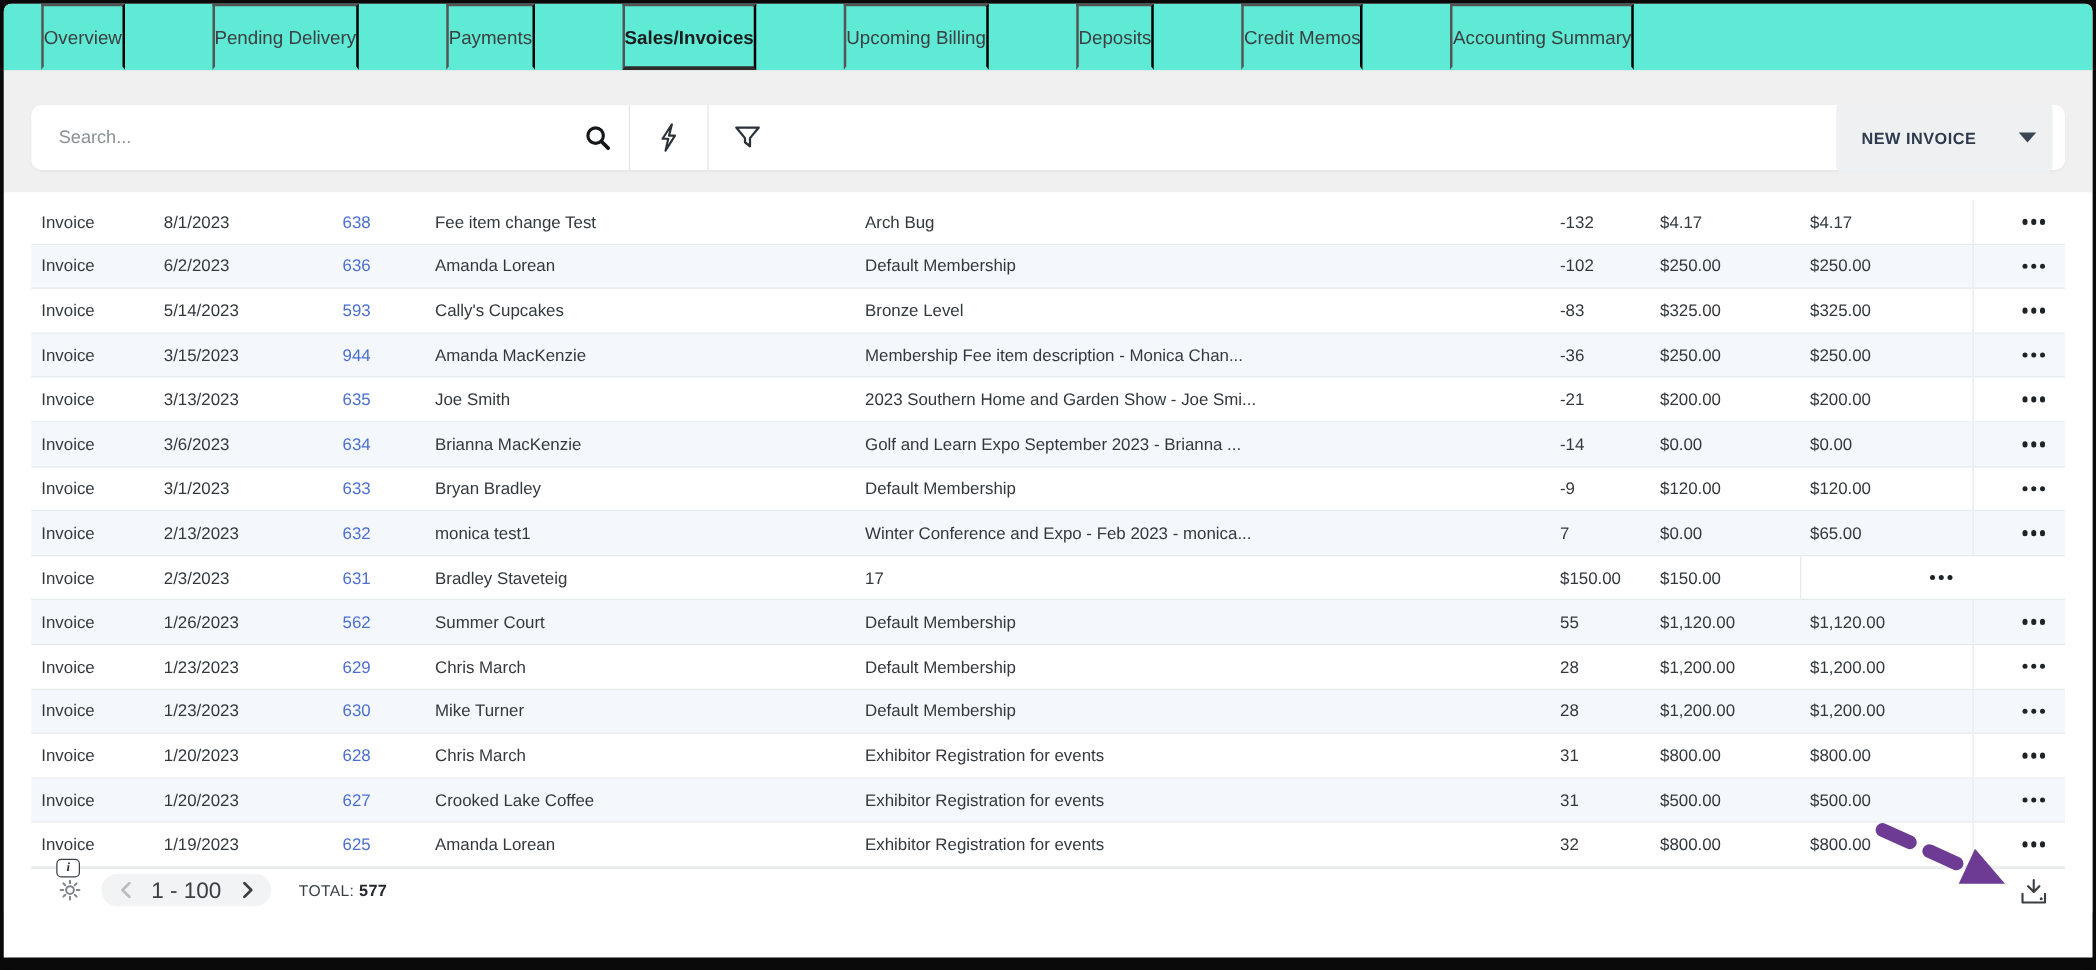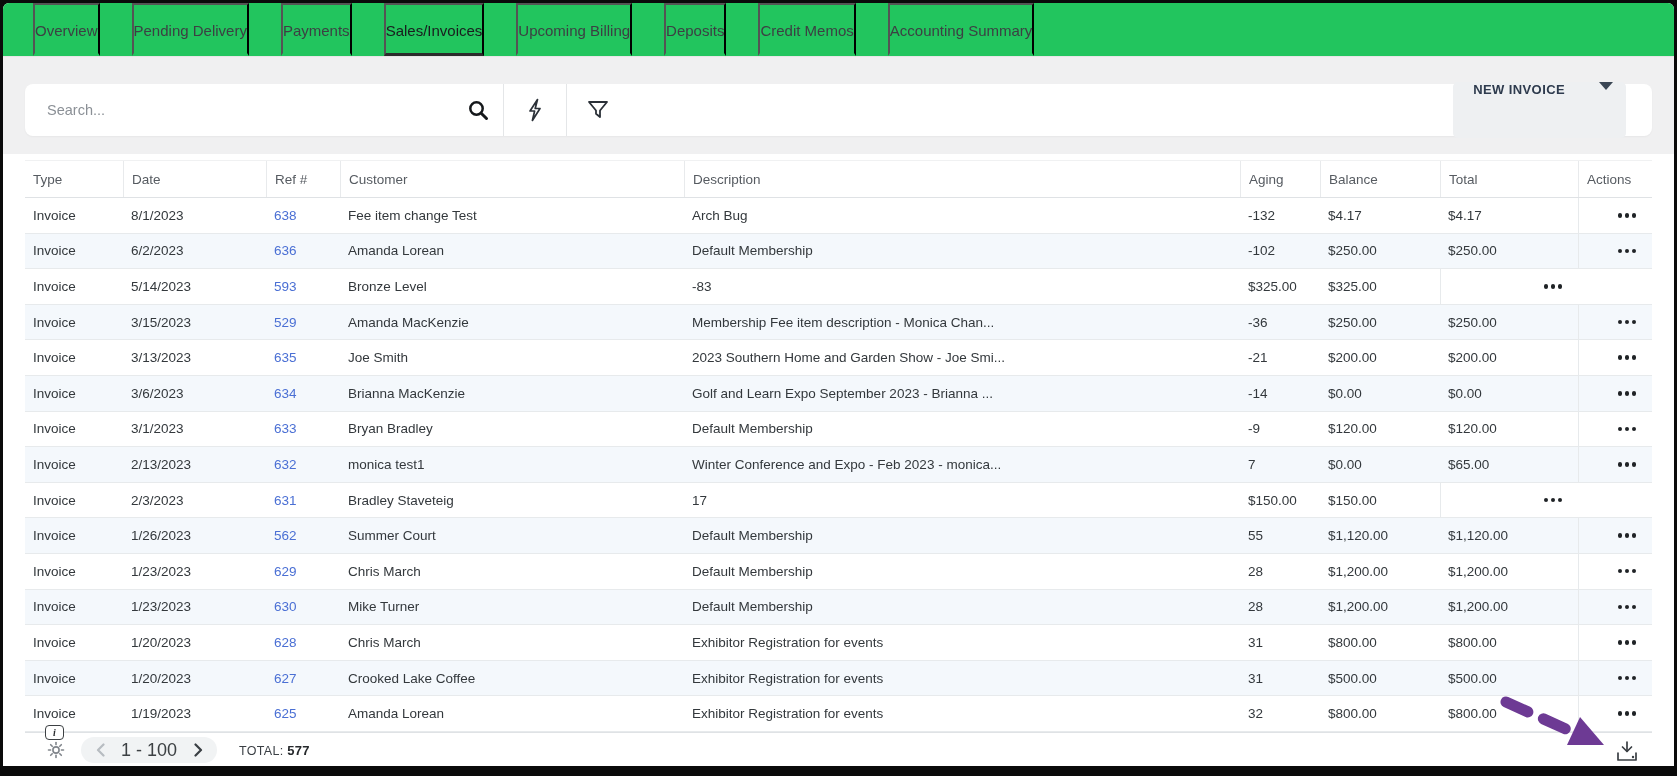--- a/index.html
+++ b/index.html
@@ -2,39 +2,39 @@
 <html><head>
 <meta charset="utf-8">
 <style>
   * { margin:0; padding:0; box-sizing:border-box; }
   html,body { width:1677px; height:776px; background:#0a0a0a; overflow:hidden;
               font-family:"Liberation Sans", sans-serif; }
   .frame { position:relative; width:1677px; height:776px; background:#ffffff;
            border:3px solid #0a0a0a; border-bottom-width:10px; border-radius:9px; overflow:hidden; }
 
   
-  .tabbar { display:flex; align-items:stretch; gap:32px; height:54px; padding:0 0 0 30px;
-            background:#22c55e; border-bottom:1px solid #e6e6e6; }
+  .tabbar { display:flex; align-items:stretch; gap:70px; height:54px; padding:0 0 0 30px;
+            background:#5eead4; border-bottom:1px solid #e6e6e6; }
   .tab { display:flex; align-items:center; font-size:15px; color:#3c4043; cursor:pointer;
          border-bottom:3px solid transparent; padding-top:2px; white-space:nowrap; background:none; }
-  .tab.active { color:#1a1c1e; font-weight:normal; border-bottom-color:#2b2b2b; }
+  .tab.active { color:#1a1c1e; font-weight:bold; border-bottom-color:#2b2b2b; }
 
   
   .strip { height:97px; background:#f0f0f1; padding:27px 22px 0 22px; }
   .toolbar { height:52px; background:#fff; border-radius:8px; display:flex; align-items:center;
              box-shadow:0 1px 2px rgba(0,0,0,.04); }
   .search-area { display:flex; align-items:center; width:478px; height:100%; padding:0 14px 0 22px; }
   .search-input { flex:1; border:none; outline:none; font-size:14.5px; color:#33383c;
                   font-family:"Liberation Sans", sans-serif; background:transparent; }
   .search-input::placeholder { color:#8b9096; }
   .tool-divider { width:1px; height:52px; background:#e4e6e8; }
   .tool-btn { width:62px; height:100%; display:flex; align-items:center; justify-content:center;
               background:none; border:none; cursor:pointer; }
   .tb-spacer { flex:1; }
-  .ni-group { display:flex; align-items:flex-start; height:56px; margin-right:26px;
+  .ni-group { display:flex; align-items:center; height:56px; margin-right:10px;
               background:#eef0f2; border-radius:5px; overflow:hidden; }
   .ni-main { border:none; background:transparent; padding:0 20px; font-size:13px; font-weight:bold;
              letter-spacing:.4px; color:#2e3b4e; cursor:pointer; font-family:"Liberation Sans", sans-serif; }
   .ni-divider { width:1px; background:#d7dadd; margin:6px 0; }
   .ni-caret { border:none; background:transparent; width:40px; display:flex; align-items:center;
               justify-content:center; cursor:pointer; }
   .caret-down { width:0; height:0; border-left:7px solid transparent; border-right:7px solid transparent;
                 border-top:8px solid #3a4654; }
 
   
@@ -111,31 +111,20 @@
         <button class="ni-main">NEW INVOICE</button>
         <div class="ni-divider"></div>
         <button class="ni-caret">
           <span class="caret-down"></span>
         </button>
       </div>
     </div>
   </div>
 
   <div class="content">
-    <div class="thead grid-row" id="thead">
-        <div class="th">Type</div>
-        <div class="th">Date</div>
-        <div class="th">Ref #</div>
-        <div class="th">Customer</div>
-        <div class="th">Description</div>
-        <div class="th">Aging</div>
-        <div class="th">Balance</div>
-        <div class="th">Total</div>
-        <div class="th">Actions</div>
-      </div>
     <div id="tbody">
         <div class="tr grid-row">
           <div class="td">Invoice</div>
           <div class="td">8/1/2023</div>
           <div class="td ref">638</div>
           <div class="td">Fee item change Test</div>
           <div class="td">Arch Bug</div>
           <div class="td">-132</div>
           <div class="td">$4.17</div>
           <div class="td">$4.17</div>
@@ -161,36 +150,37 @@
               <i></i>
               <i></i>
               <i></i>
             </div>
           </div>
         </div>
         <div class="tr grid-row">
           <div class="td">Invoice</div>
           <div class="td">5/14/2023</div>
           <div class="td ref">593</div>
+          <div class="td">Cally's Cupcakes</div>
           <div class="td">Bronze Level</div>
           <div class="td">-83</div>
           <div class="td">$325.00</div>
           <div class="td">$325.00</div>
           <div class="td actions">
             <div class="dots">
               <i></i>
               <i></i>
               <i></i>
             </div>
           </div>
         </div>
         <div class="tr grid-row">
           <div class="td">Invoice</div>
           <div class="td">3/15/2023</div>
-          <div class="td ref">529</div>
+          <div class="td ref">944</div>
           <div class="td">Amanda MacKenzie</div>
           <div class="td">Membership Fee item description - Monica Chan...</div>
           <div class="td">-36</div>
           <div class="td">$250.00</div>
           <div class="td">$250.00</div>
           <div class="td actions">
             <div class="dots">
               <i></i>
               <i></i>
               <i></i>

